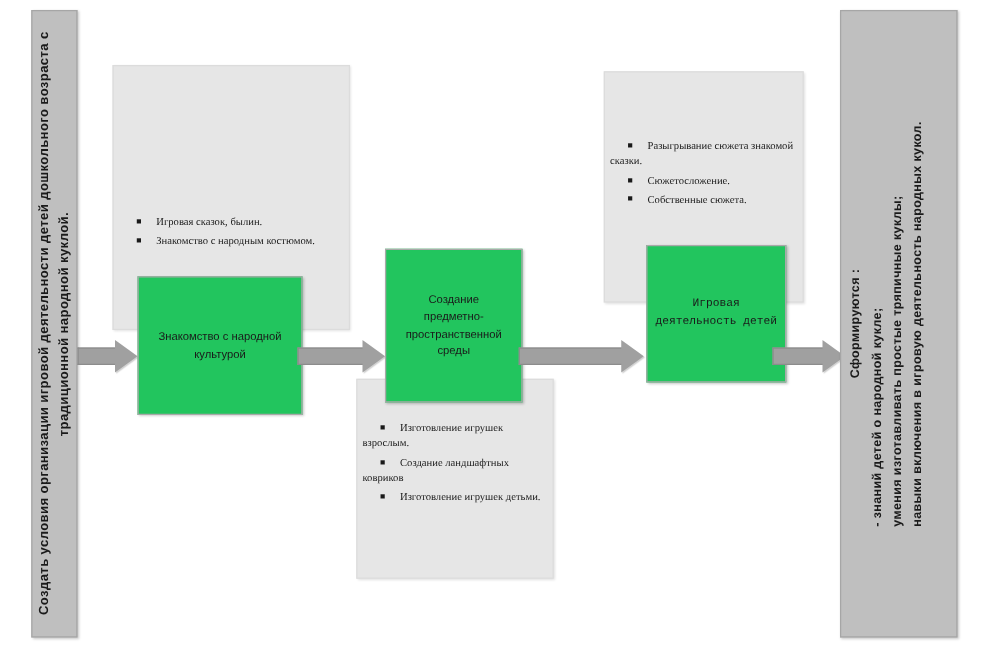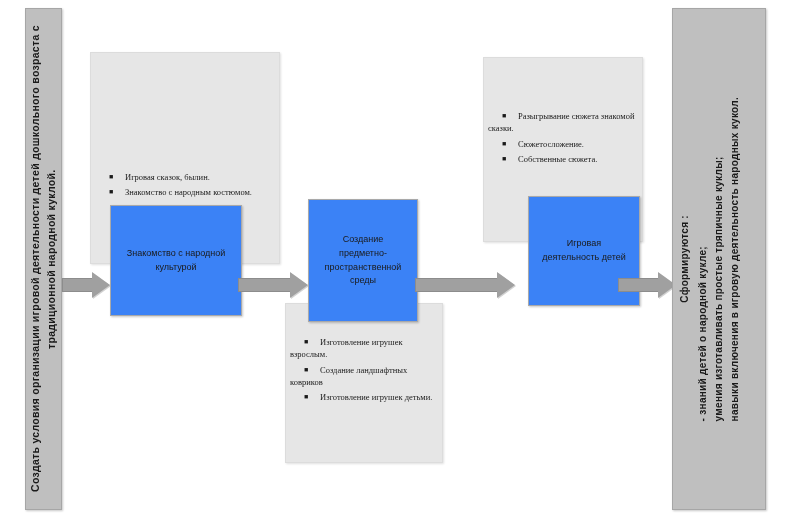--- a/index.html
+++ b/index.html
@@ -27,21 +27,21 @@
     background: #bfbfbf;
     border: 1px solid #a6a6a6;
     box-shadow: 1px 1px 2px rgba(0,0,0,0.22);
   }
   .note {
     background: #e6e6e6;
     border: 1px solid #dcdcdc;
     box-shadow: 1px 1px 2px rgba(0,0,0,0.12);
   }
   .process {
-    background: #3b82f6;
+    background: #22c55e;
     border: 1px solid #a9a9a9;
     box-shadow: 1px 1px 2px rgba(0,0,0,0.22);
   }
 
   
   .vtext-wrap {
     position: absolute;
     inset: 0;
     display: flex;
     align-items: center;
@@ -160,21 +160,21 @@
     <div class="note-body" style="top:118px;">
       <div class="bullet-row">
         <span class="bullet">■</span><span class="btxt">Игровая сказок, былин.</span>
       </div>
       <div class="bullet-row">
         <span class="bullet">■</span><span class="btxt">Знакомство с народным костюмом.</span>
       </div>
     </div>
   </div>
 
-  <div class="box process" style="left:110px; top:205px; width:132px; height:111px;">
+  <div class="box process" style="left:110px; top:221px; width:132px; height:111px;">
     <div class="ptext">Знакомство с народной
 культурой</div>
   </div>
 
   <div class="arrow" style="left:238px; top:272px; width:70px;">
     <div class="shaft" style="width:54px;"></div>
     <div class="head" style="left:52px;"></div>
   </div>
 
   <div class="box note" style="left:285px; top:303px; width:158px; height:160px;">
@@ -210,21 +210,21 @@
       </div>
       <div class="bullet-row">
         <span class="bullet">■</span><span class="btxt">Сюжетосложение.</span>
       </div>
       <div class="bullet-row">
         <span class="bullet">■</span><span class="btxt">Собственные сюжета.</span>
       </div>
     </div>
   </div>
 
-  <div class="box process" style="left:528px; top:196px; width:112px; height:110px;">
+  <div class="box process" style="left:517px; top:196px; width:112px; height:110px;font-family:Liberation Mono, monospace;">
     <div class="ptext">Игровая
 деятельность детей</div>
   </div>
 
   <div class="arrow" style="left:618px; top:272px; width:58px;">
     <div class="shaft" style="width:42px;"></div>
     <div class="head" style="left:40px;"></div>
   </div>
 
   <div class="box endcap" style="left:672px; top:8px; width:94px; height:502px;">

